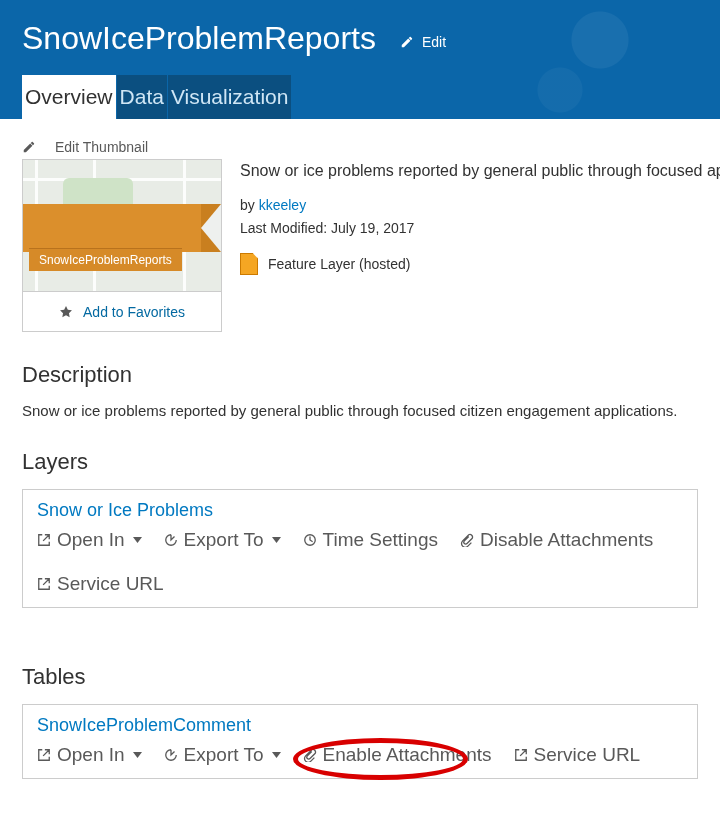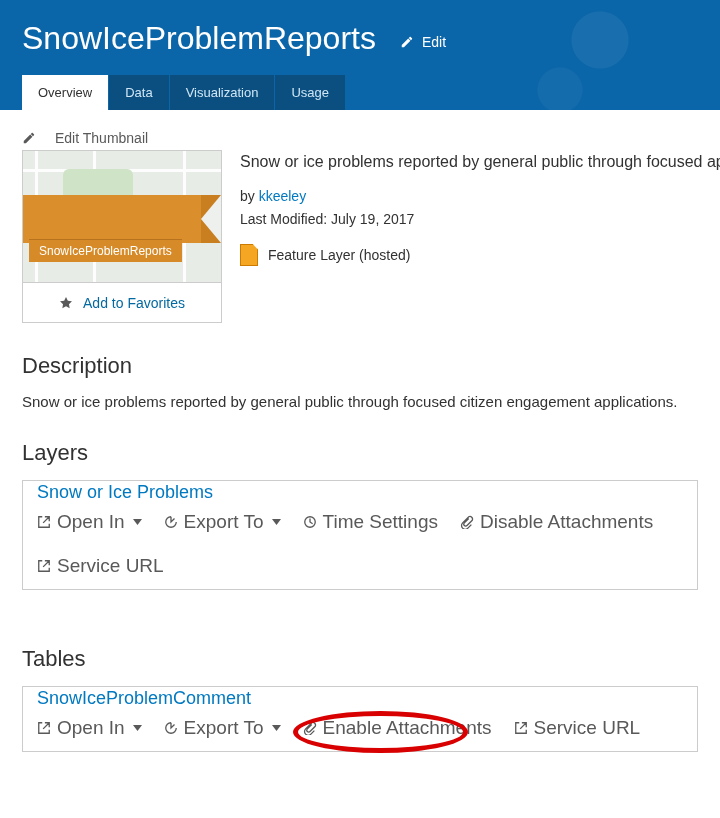--- a/index.html
+++ b/index.html
@@ -16,22 +16,22 @@
       radial-gradient(circle at 600px 40px, rgba(255,255,255,0.06) 0 28px, transparent 29px),
       radial-gradient(circle at 560px 90px, rgba(255,255,255,0.04) 0 22px, transparent 23px),
       linear-gradient(#0b66a9,#0b66a9);
     padding: 20px 22px 0 22px;
   }
   .title-row { display: flex; align-items: baseline; gap: 24px; }
   .page-title { color: #fff; font-size: 32px; font-weight: 300; }
   .edit-title { color: #fff; font-size: 14px; display: inline-flex; align-items: center; gap: 8px; cursor: pointer; }
   .tabs { display: flex; margin-top: 18px; }
   .tab {
-    padding: 10px 16px;
-    font-size: 13px;
+    padding: 10px 3px;
+    font-size: 21px;
     color: #cfe6f5;
     background: #0b4f80;
     cursor: pointer;
     border-right: 1px solid #0b66a9;
   }
   .tab.active { background: #fff; color: #323232; }
   .content { padding: 20px 22px; }
   .edit-thumb { font-size: 14px; color: #595959; display: inline-flex; align-items: center; gap: 19px; cursor: pointer; margin-bottom: 4px; }
   .top-row { display: flex; gap: 18px; }
   .thumb-box { width: 202px; }
@@ -86,21 +86,21 @@
   .type-icon {
     width:18px; height:22px; position:relative;
   }
   .type-icon::before{
     content:""; position:absolute; inset:0;
     background:#f5a623; border:1px solid #cc7a00;
     clip-path: polygon(0 0, 70% 0, 100% 25%, 100% 100%, 0 100%);
   }
   h2.section { font-size: 22px; font-weight: 400; color:#323232; margin-top: 30px; margin-bottom: 14px; }
   .desc-body { font-size: 15px; white-space: nowrap; }
-  .panel { border:1px solid #ccc; padding: 1px 14px 12px; }
+  .panel { border:1px solid #ccc; padding: 10px 14px 12px; }
   .panel-title { color:#0079c1; font-size:18px; margin-bottom:8px; }
   .panel-title a { color:#0079c1; text-decoration:none; cursor:pointer; }
   .actions { display:flex; flex-wrap:wrap; gap: 22px; align-items:center; }
   .action { display:inline-flex; align-items:center; gap:6px; color:#595959; font-size:19px; cursor:pointer; white-space:nowrap; }
   .icon { width:14px; height:14px; display:inline-block; }
   .caret { margin-left:2px; }
   .circ {
     position:relative;
   }
   .annot {
@@ -123,21 +123,20 @@
       <svg class="icon" viewBox="0 0 16 16" fill="#fff">
           <path d="M2 11.5V14h2.5l7.4-7.4-2.5-2.5L2 11.5zM13.7 4.8c.3-.3.3-.7 0-1l-1.5-1.5c-.3-.3-.7-.3-1 0l-1.2 1.2 2.5 2.5 1.2-1.2z"></path>
         </svg>
       <span>Edit</span>
     </span>
   </div>
   <div class="tabs">
     <div class="tab active">Overview</div>
     <div class="tab">Data</div>
     <div class="tab">Visualization</div>
-    <div class="tab">Usage</div>
   </div>
 </div>
 
 <div class="content">
 
   <div class="edit-thumb">
     <svg class="icon" viewBox="0 0 16 16" fill="#595959">
         <path d="M2 11.5V14h2.5l7.4-7.4-2.5-2.5L2 11.5zM13.7 4.8c.3-.3.3-.7 0-1l-1.5-1.5c-.3-.3-.7-.3-1 0l-1.2 1.2 2.5 2.5 1.2-1.2z"></path>
       </svg>
     <span>Edit Thumbnail</span>

